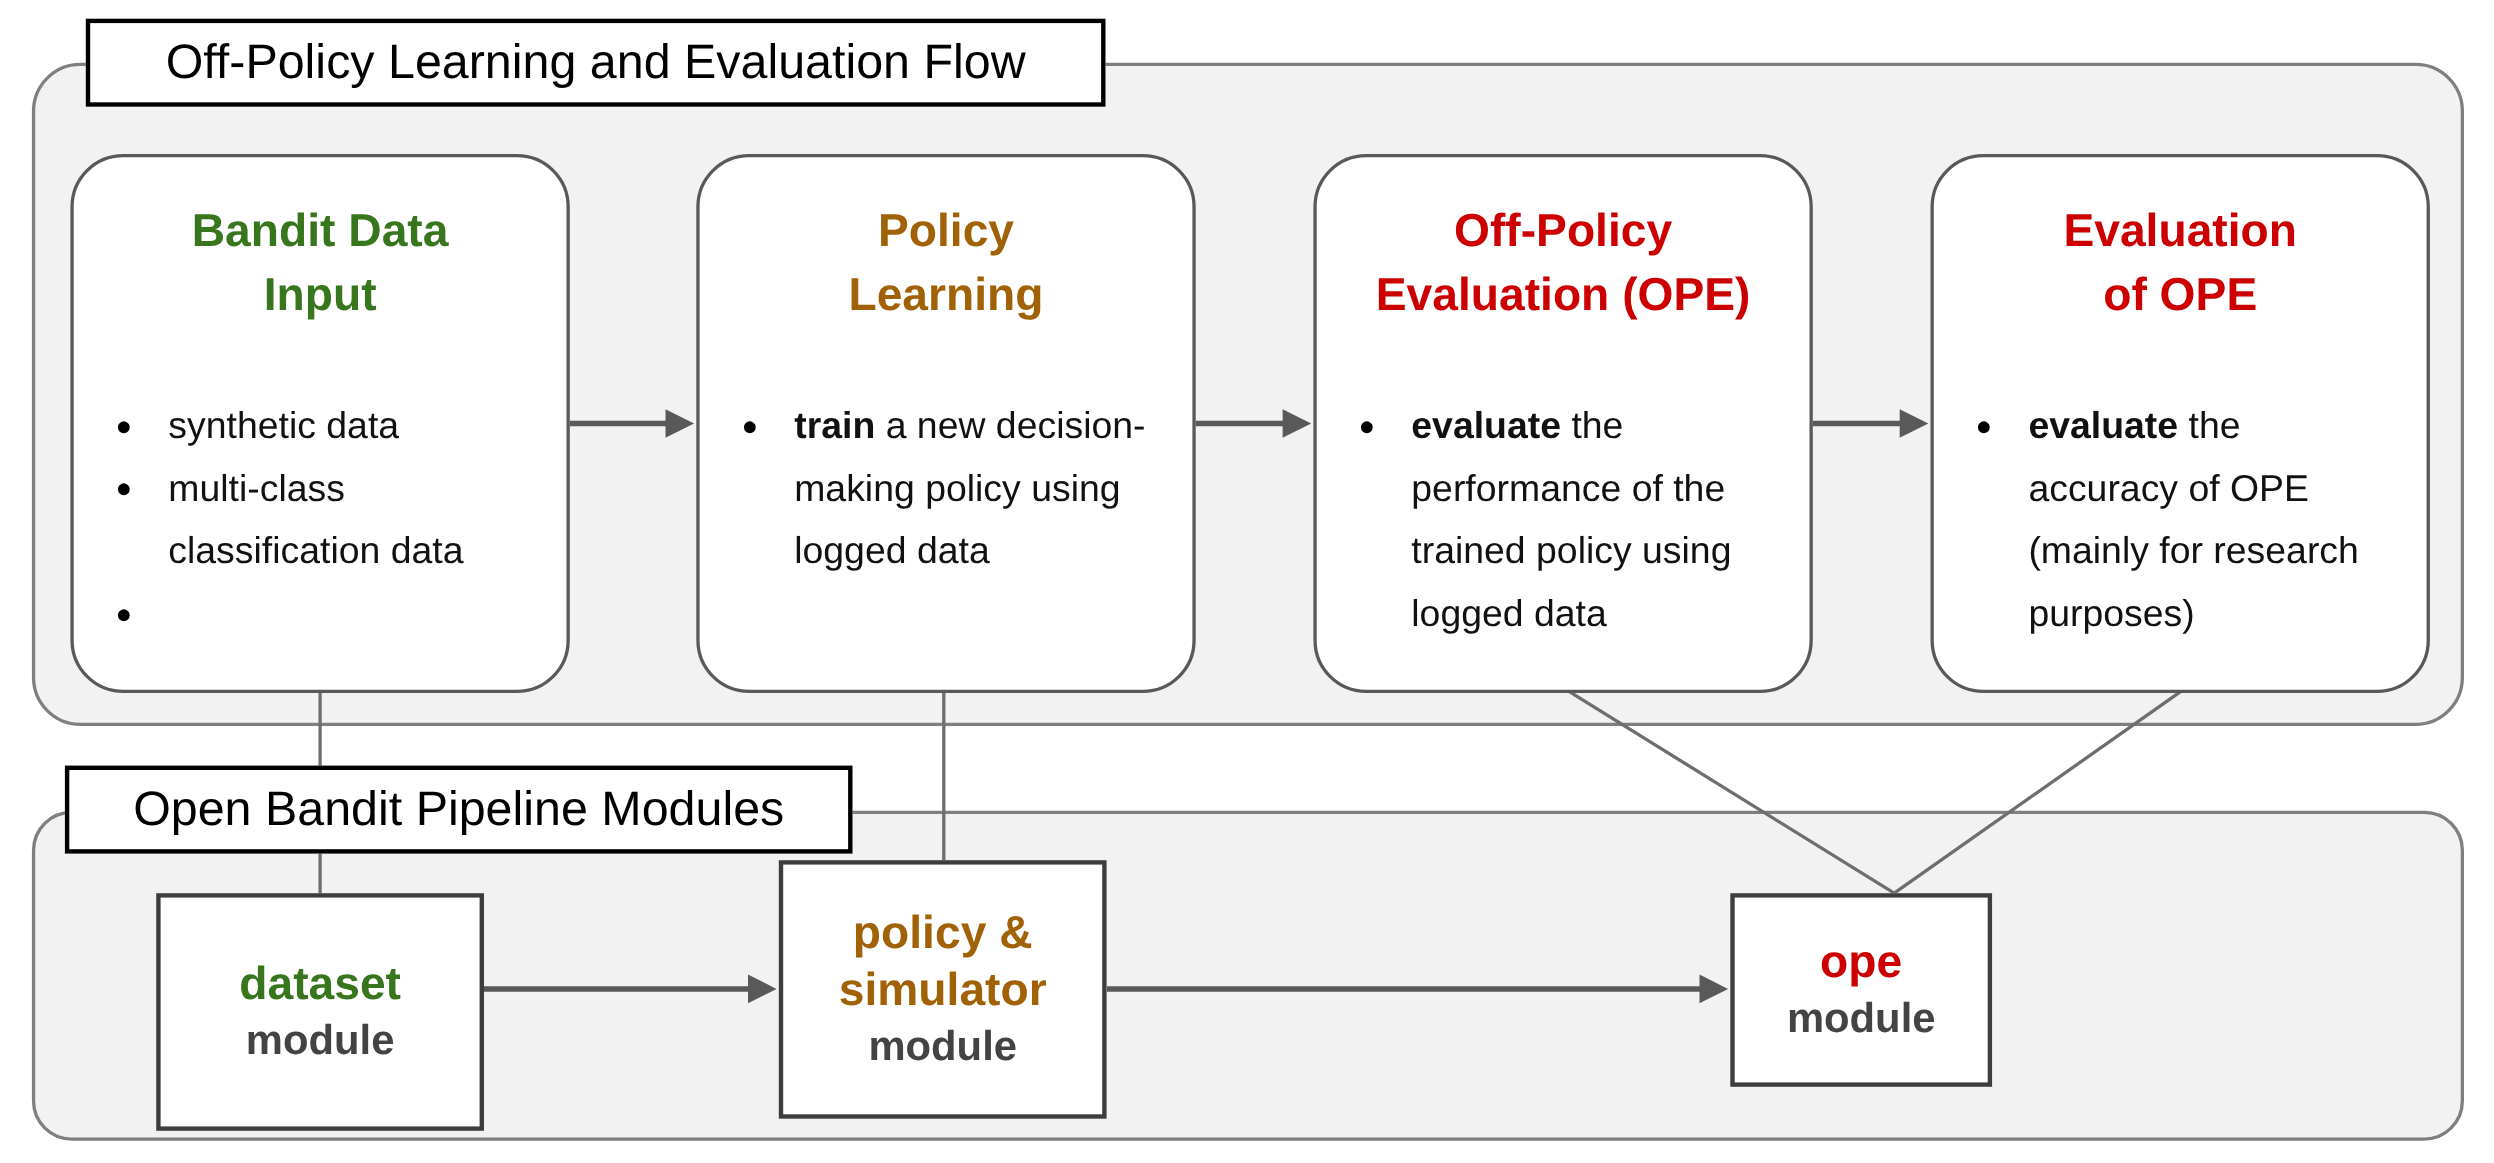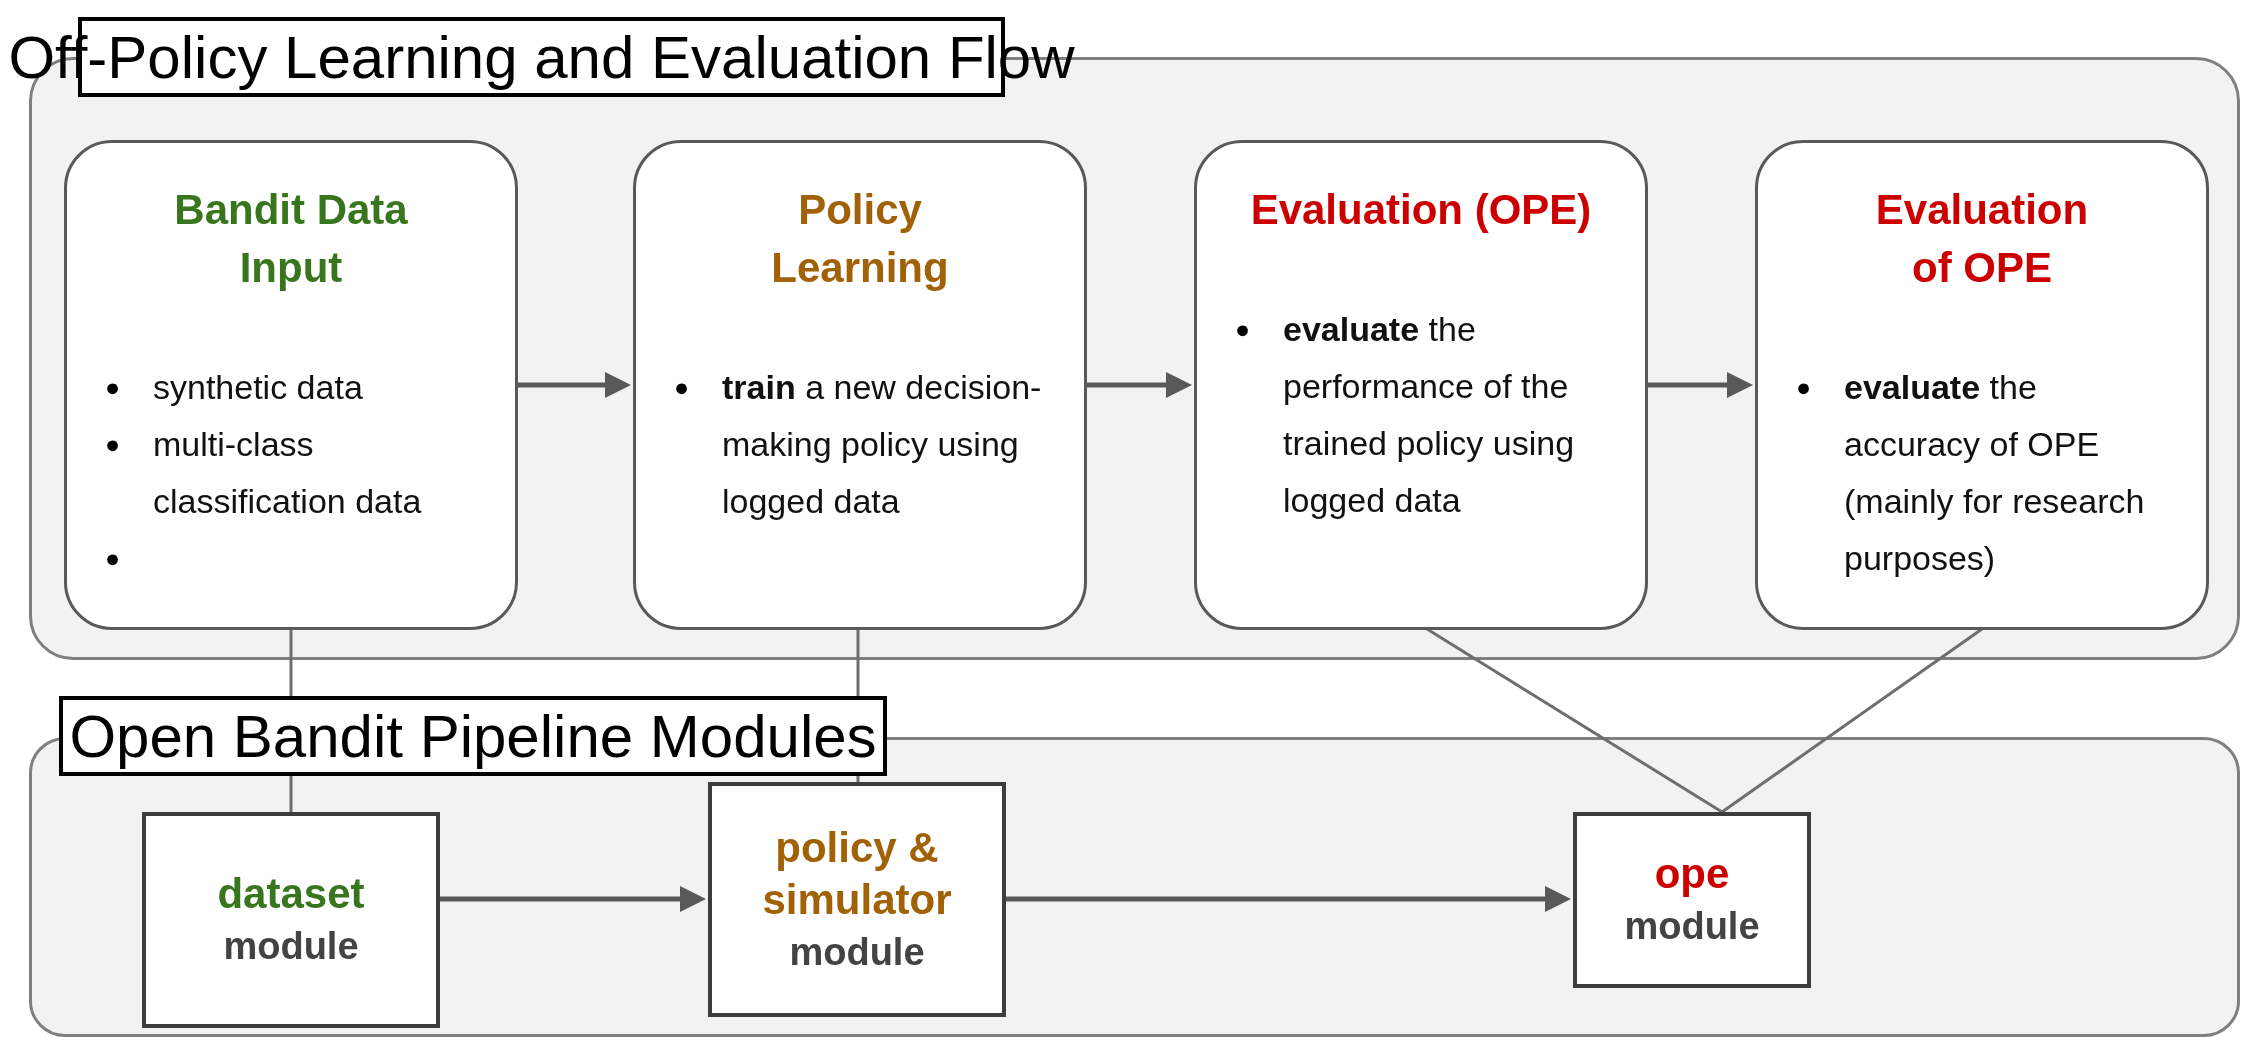--- a/index.html
+++ b/index.html
@@ -27,27 +27,27 @@
 
   
   .plaque {
     position: absolute;
     background: #ffffff;
     border: 4px solid #000000;
     box-sizing: border-box;
     display: flex;
     align-items: center;
     justify-content: center;
-    font-size: 60px;
+    font-size: 44px;
     color: #000000;
     z-index: 3;
     white-space: nowrap;
   }
   #flow-title-box   { left: 78px; top: 17px;  width: 927px; height: 80px; }
-  #module-title-box { left: 59px; top: 696px; width: 828px; height: 80px; }
+  #module-title-box { left: 59px; top: 696px; width: 716px; height: 80px; }
 
   
   .card {
     position: absolute;
     top: 140px;
     width: 454px;
     height: 490px;
     background: #ffffff;
     border: 3px solid #595959;
     border-radius: 48px;
@@ -183,20 +183,21 @@
     <div class="bullets">
       <div class="bullet">
         <span class="marker">●</span>
         <span class="btext"><span class="bold-lead">train</span><span> a new decision-making policy using logged data</span></span>
       </div>
     </div>
   </div>
 
   <div id="card-2" class="card">
     <div class="card-title c-red">
+      <div>Off-Policy</div>
       <div>Evaluation (OPE)</div>
     </div>
     <div class="bullets">
       <div class="bullet">
         <span class="marker">●</span>
         <span class="btext"><span class="bold-lead">evaluate</span><span> the performance of the trained policy using logged data</span></span>
       </div>
     </div>
   </div>
 

